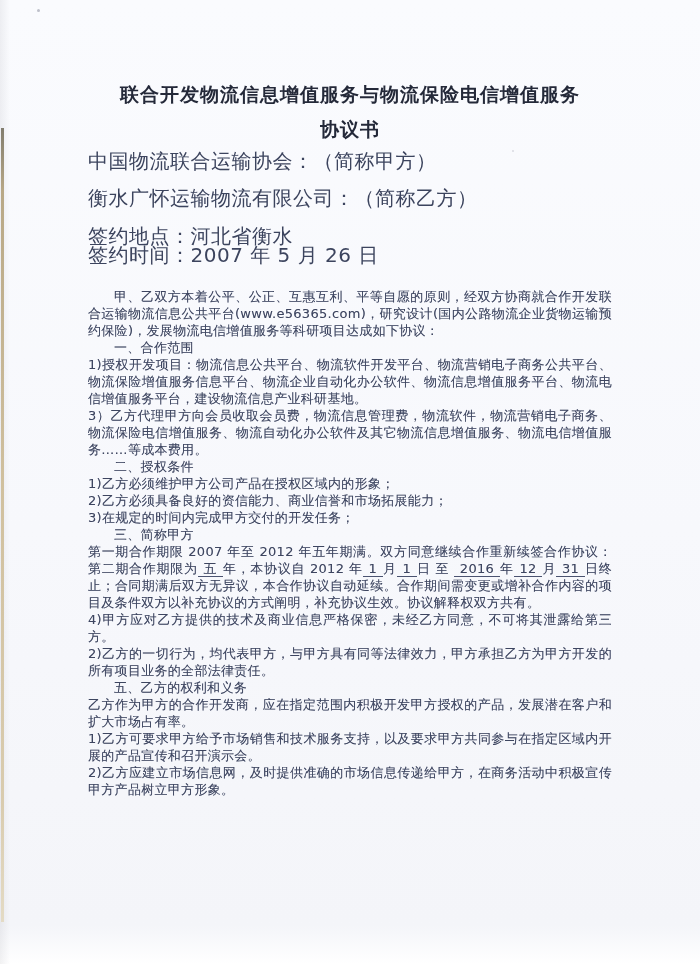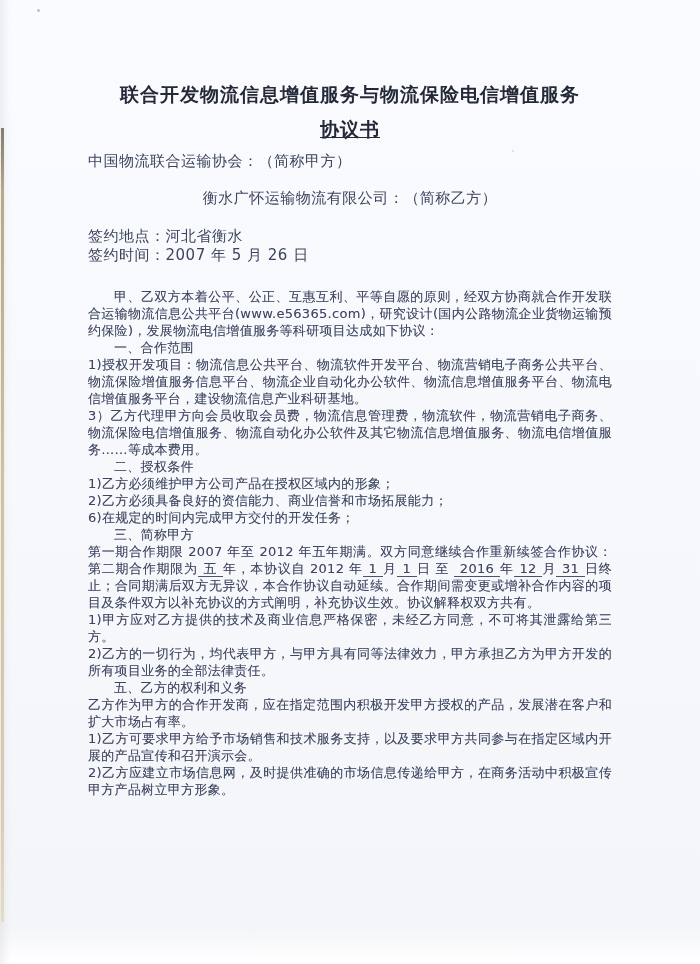--- a/index.html
+++ b/index.html
@@ -40,31 +40,31 @@
   }
   .title1, .title2 {
     margin: 0;
     text-align: center;
     font-size: 19px;
     font-weight: bold;
     color: #242939;
     letter-spacing: 1px;
     line-height: 24px;
   }
-  .title2 { margin-top: 11px; text-decoration: underline; }
+  .title2 { margin-top: 11px; }
 
   .meta {
     margin: 0;
-    font-size: 15px;
+    font-size: 20px;
     line-height: 19px;
     color: #3c445e;
     letter-spacing: 0.5px;
   }
   .m-a { margin-top: 11px; }
-  .m-b { margin-top: 18px; text-align: center; }
+  .m-b { margin-top: 18px; }
   .m-c { margin-top: 19px; }
   .m-d { margin-top: 0px; }
 
   .bodytext { margin-top: 23px; }
   .p {
     margin: 0;
     font-size: 13px;
     line-height: 17px;
     text-align: justify;
     letter-spacing: 0.3px;
@@ -99,26 +99,26 @@
     <div class="bodytext">
       <p class="p ti">甲、乙双方本着公平、公正、互惠互利、平等自愿的原则，经双方协商就合作开发联合运输物流信息公共平台(www.e56365.com)，研究设计(国内公路物流企业货物运输预约保险)，发展物流电信增值服务等科研项目达成如下协议：</p>
 
       <p class="p ti">一、合作范围</p>
       <p class="p">1)授权开发项目：物流信息公共平台、物流软件开发平台、物流营销电子商务公共平台、物流保险增值服务信息平台、物流企业自动化办公软件、物流信息增值服务平台、物流电信增值服务平台，建设物流信息产业科研基地。</p>
       <p class="p">3）乙方代理甲方向会员收取会员费，物流信息管理费，物流软件，物流营销电子商务、物流保险电信增值服务、物流自动化办公软件及其它物流信息增值服务、物流电信增值服务……等成本费用。</p>
 
       <p class="p ti">二、授权条件</p>
       <p class="p">1)乙方必须维护甲方公司产品在授权区域内的形象；</p>
       <p class="p">2)乙方必须具备良好的资信能力、商业信誉和市场拓展能力；</p>
-      <p class="p">6)在规定的时间内完成甲方交付的开发任务；</p>
+      <p class="p">3)在规定的时间内完成甲方交付的开发任务；</p>
 
       <p class="p ti">三、简称甲方</p>
       <p class="p"><span>第一期合作期限 2007 年至 2012 年五年期满。双方同意继续合作重新续签合作协议：第二期合作期限为</span><span class="u"> 五 </span><span>年，本协议自 2012 年</span><span class="u"> 1 </span><span>月</span><span class="u"> 1 </span><span>日 至 </span><span class="u"> 2016 </span><span>年</span><span class="u"> 12 </span><span>月</span><span class="u"> 31 </span><span>日终止；合同期满后双方无异议，本合作协议自动延续。合作期间需变更或增补合作内容的项目及条件双方以补充协议的方式阐明，补充协议生效。协议解释权双方共有。</span></p>
 
-      <p class="p">1)甲方应对乙方提供的技术及商业信息严格保密，未经乙方同意，不可将其泄露给第三方。</p>
+      <p class="p">4)甲方应对乙方提供的技术及商业信息严格保密，未经乙方同意，不可将其泄露给第三方。</p>
       <p class="p">2)乙方的一切行为，均代表甲方，与甲方具有同等法律效力，甲方承担乙方为甲方开发的所有项目业务的全部法律责任。</p>
 
       <p class="p ti">五、乙方的权利和义务</p>
       <p class="p">乙方作为甲方的合作开发商，应在指定范围内积极开发甲方授权的产品，发展潜在客户和扩大市场占有率。</p>
       <p class="p">1)乙方可要求甲方给予市场销售和技术服务支持，以及要求甲方共同参与在指定区域内开展的产品宣传和召开演示会。</p>
       <p class="p">2)乙方应建立市场信息网，及时提供准确的市场信息传递给甲方，在商务活动中积极宣传甲方产品树立甲方形象。</p>
     </div>
   </div>
 </div>
 

